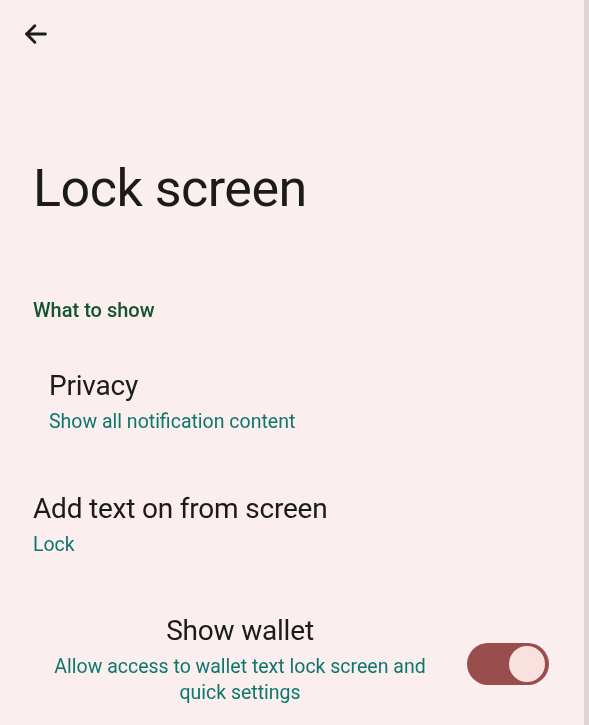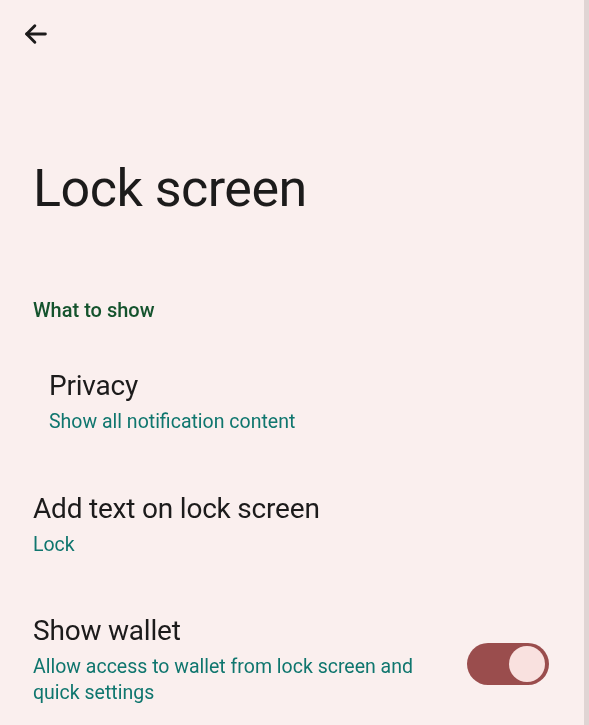--- a/index.html
+++ b/index.html
@@ -91,21 +91,21 @@
       line-height: 1.25;
       letter-spacing: -0.2px;
     }
     .setting-desc {
       font-size: 19.5px;
       font-weight: 400;
       color: #0f766e;
       margin-top: 6px;
       line-height: 1.35;
     }
-    .setting-text-block { flex: 1; padding-right: 20px; }
+    .setting-text-block { flex: 1; padding-right: 20px; text-align: center; }
     .toggle {
       width: 82px;
       height: 42px;
       background: #9a4d4d;
       border-radius: 21px;
       position: relative;
       flex-shrink: 0;
       cursor: pointer;
       margin-top: 8px;
     }
@@ -134,25 +134,25 @@
 <h1 class="page-title">Lock screen</h1>
 
 <div class="section-header">What to show</div>
 
 <div class="setting-item-1">
   <div class="setting-title">Privacy</div>
   <div class="setting-desc">Show all notification content</div>
 </div>
 
 <div class="setting-item-2">
-  <div class="setting-title">Add text on lock screen</div>
+  <div class="setting-title">Add text on from screen</div>
   <div class="setting-desc">Lock</div>
 </div>
 
 <div class="setting-item-3">
   <div class="setting-text-block">
     <div class="setting-title">Show wallet</div>
-    <div class="setting-desc">Allow access to wallet from lock screen and quick settings</div>
+    <div class="setting-desc">Allow access to wallet text lock screen and quick settings</div>
   </div>
   <div class="toggle">
     <div class="toggle-thumb"></div>
   </div>
 </div>
 
 </body></html>

